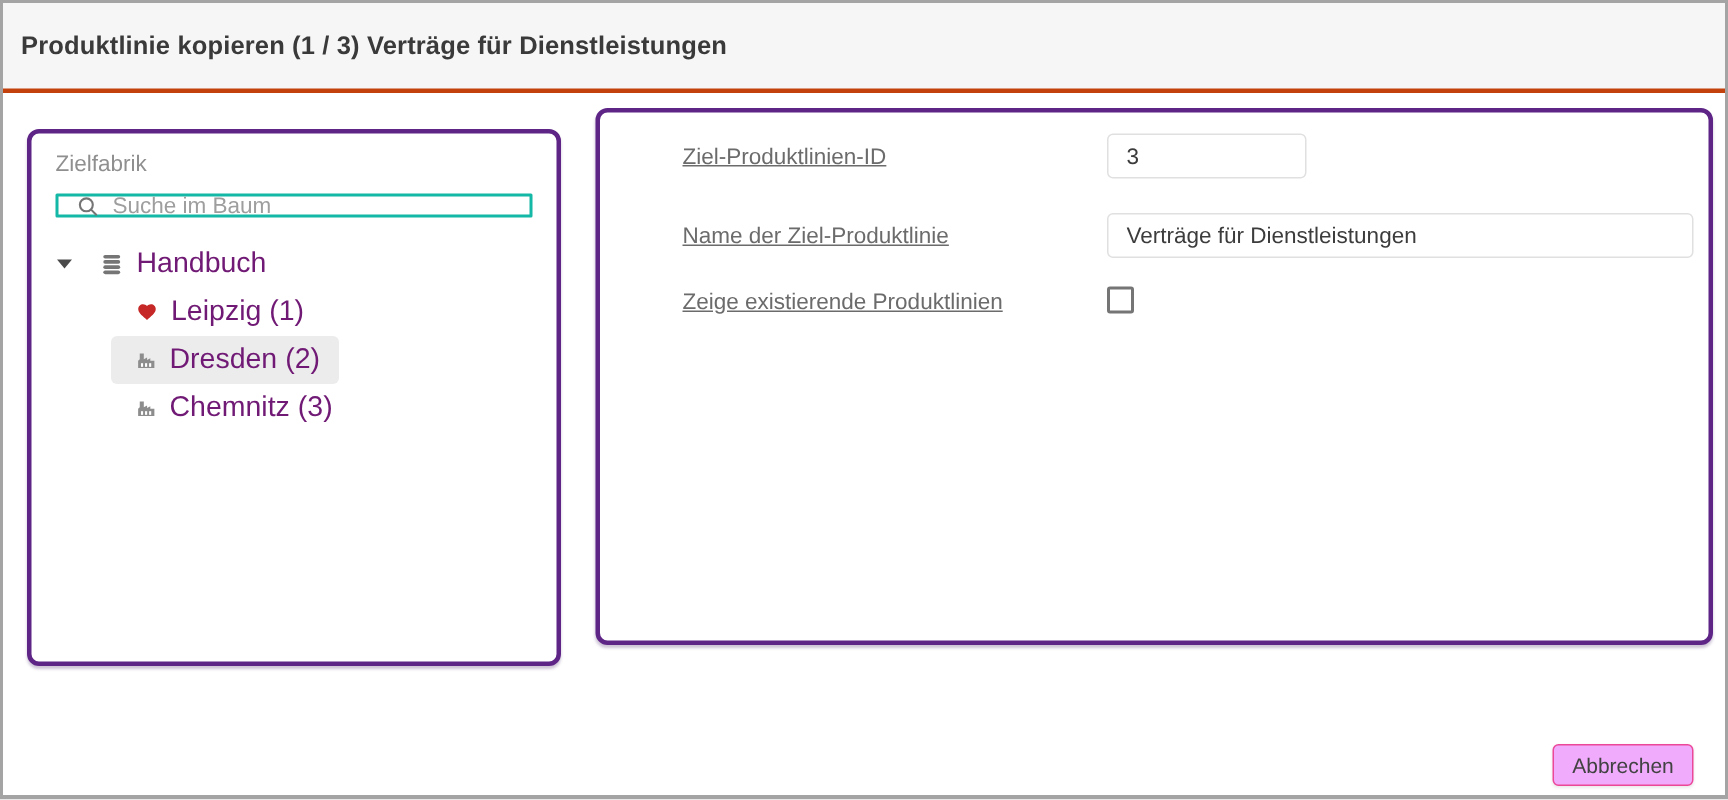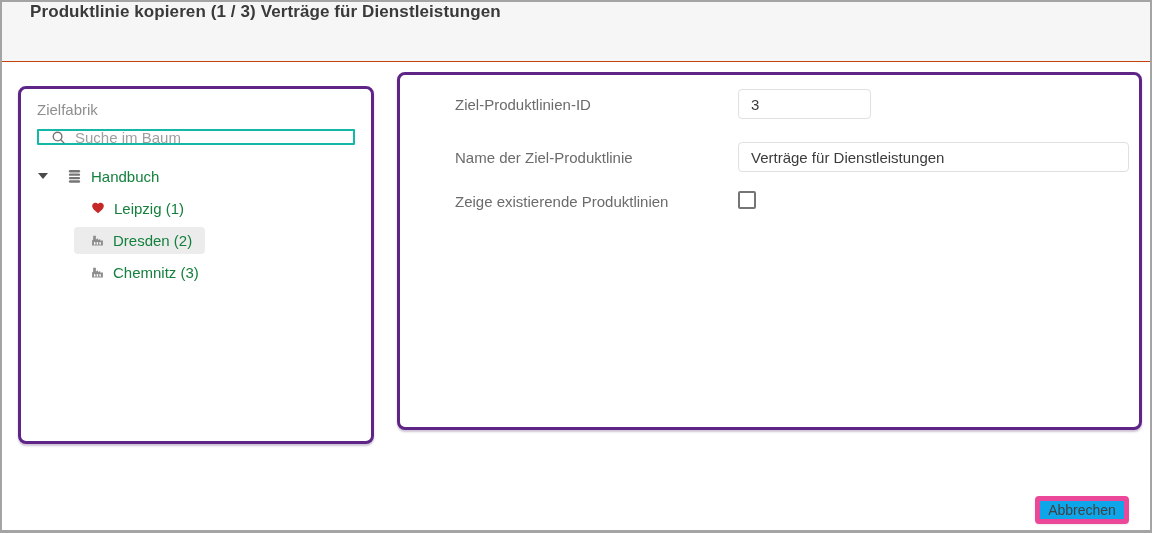--- a/index.html
+++ b/index.html
@@ -14,23 +14,23 @@
     position: absolute; inset: 0;
     border: 2px solid #a4a4a4;
     border-bottom-width: 3px;
     background: #ffffff;
   }
   
   .titlebar {
     position: absolute; left: 0; right: 0; top: 0;
     height: 60px;
     background: #f6f6f6;
-    border-bottom: 1px solid #c2410c;
-    display: flex; 
-    padding-left: 28px;
+    border-bottom: 3px solid #c2410c;
+    display: flex; align-items: center;
+    padding-left: 12px;
   }
   .titlebar h1 {
     font-size: 17px; font-weight: bold; color: #3a3a3a;
     letter-spacing: 0.1px;
   }
   
   .panel {
     position: absolute;
     border: 3px solid #5e2587;
     border-radius: 8px;
@@ -67,35 +67,35 @@
   .tree-row { height: 32px; display: flex; align-items: center; }
   .tree-root { padding-left: 17px; }
   .caret {
     width: 0; height: 0; flex: 0 0 auto;
     border-left: 5px solid transparent;
     border-right: 5px solid transparent;
     border-top: 6px solid #4a4a4a;
   }
   .tree-root .node-icon { margin-left: 19px; }
   .tree-root .node-label { margin-left: 9px; }
-  .node-label { font-size: 15px; color: #15803d; white-space: nowrap; }
+  .node-label { font-size: 19px; color: #701a75; white-space: nowrap; }
   .tree-child { padding-left: 53px; }
   .chip {
     display: inline-flex; align-items: center;
     gap: 9px;
     padding: 5px 13px 5px 17px;
     border-radius: 4px;
   }
   .chip.selected { background: #ececec; }
   .node-icon { display: inline-flex; flex: 0 0 auto; }
 
   
   .field-label {
     position: absolute; left: 55px;
-    font-size: 15px; color: #6b6b6b; white-space: nowrap;
+    font-size: 15px; color: #6b6b6b; white-space: nowrap; text-decoration: underline;
   }
   .text-input {
     position: absolute; left: 338px;
     height: 30px;
     border: 1px solid #e0e0e0;
     border-radius: 4px;
     padding: 0 10px 0 12px;
     font-family: inherit; font-size: 15px; color: #3c3c3c;
     outline: none; background: #fff;
   }
@@ -123,21 +123,21 @@
     cursor: pointer;
   }
   .btn-apply {
     left: 930px; width: 93px;
     background: #f6c244; border: none;
     color: #ffffff; font-weight: bold;
     box-shadow: 0 1px 3px rgba(0,0,0,0.25);
   }
   .btn-cancel {
     left: 1033px; width: 94px;
-    background: #0ea5e9; border: 5px solid #ec4899;
+    background: #f0abfc; border: 1px solid #ec4899;
     color: #424242;
     box-shadow: 0 1px 2px rgba(0,0,0,0.08);
   }
 </style>
 </head>
 <body>
 
 <div class="frame">
 
   <div class="titlebar">

